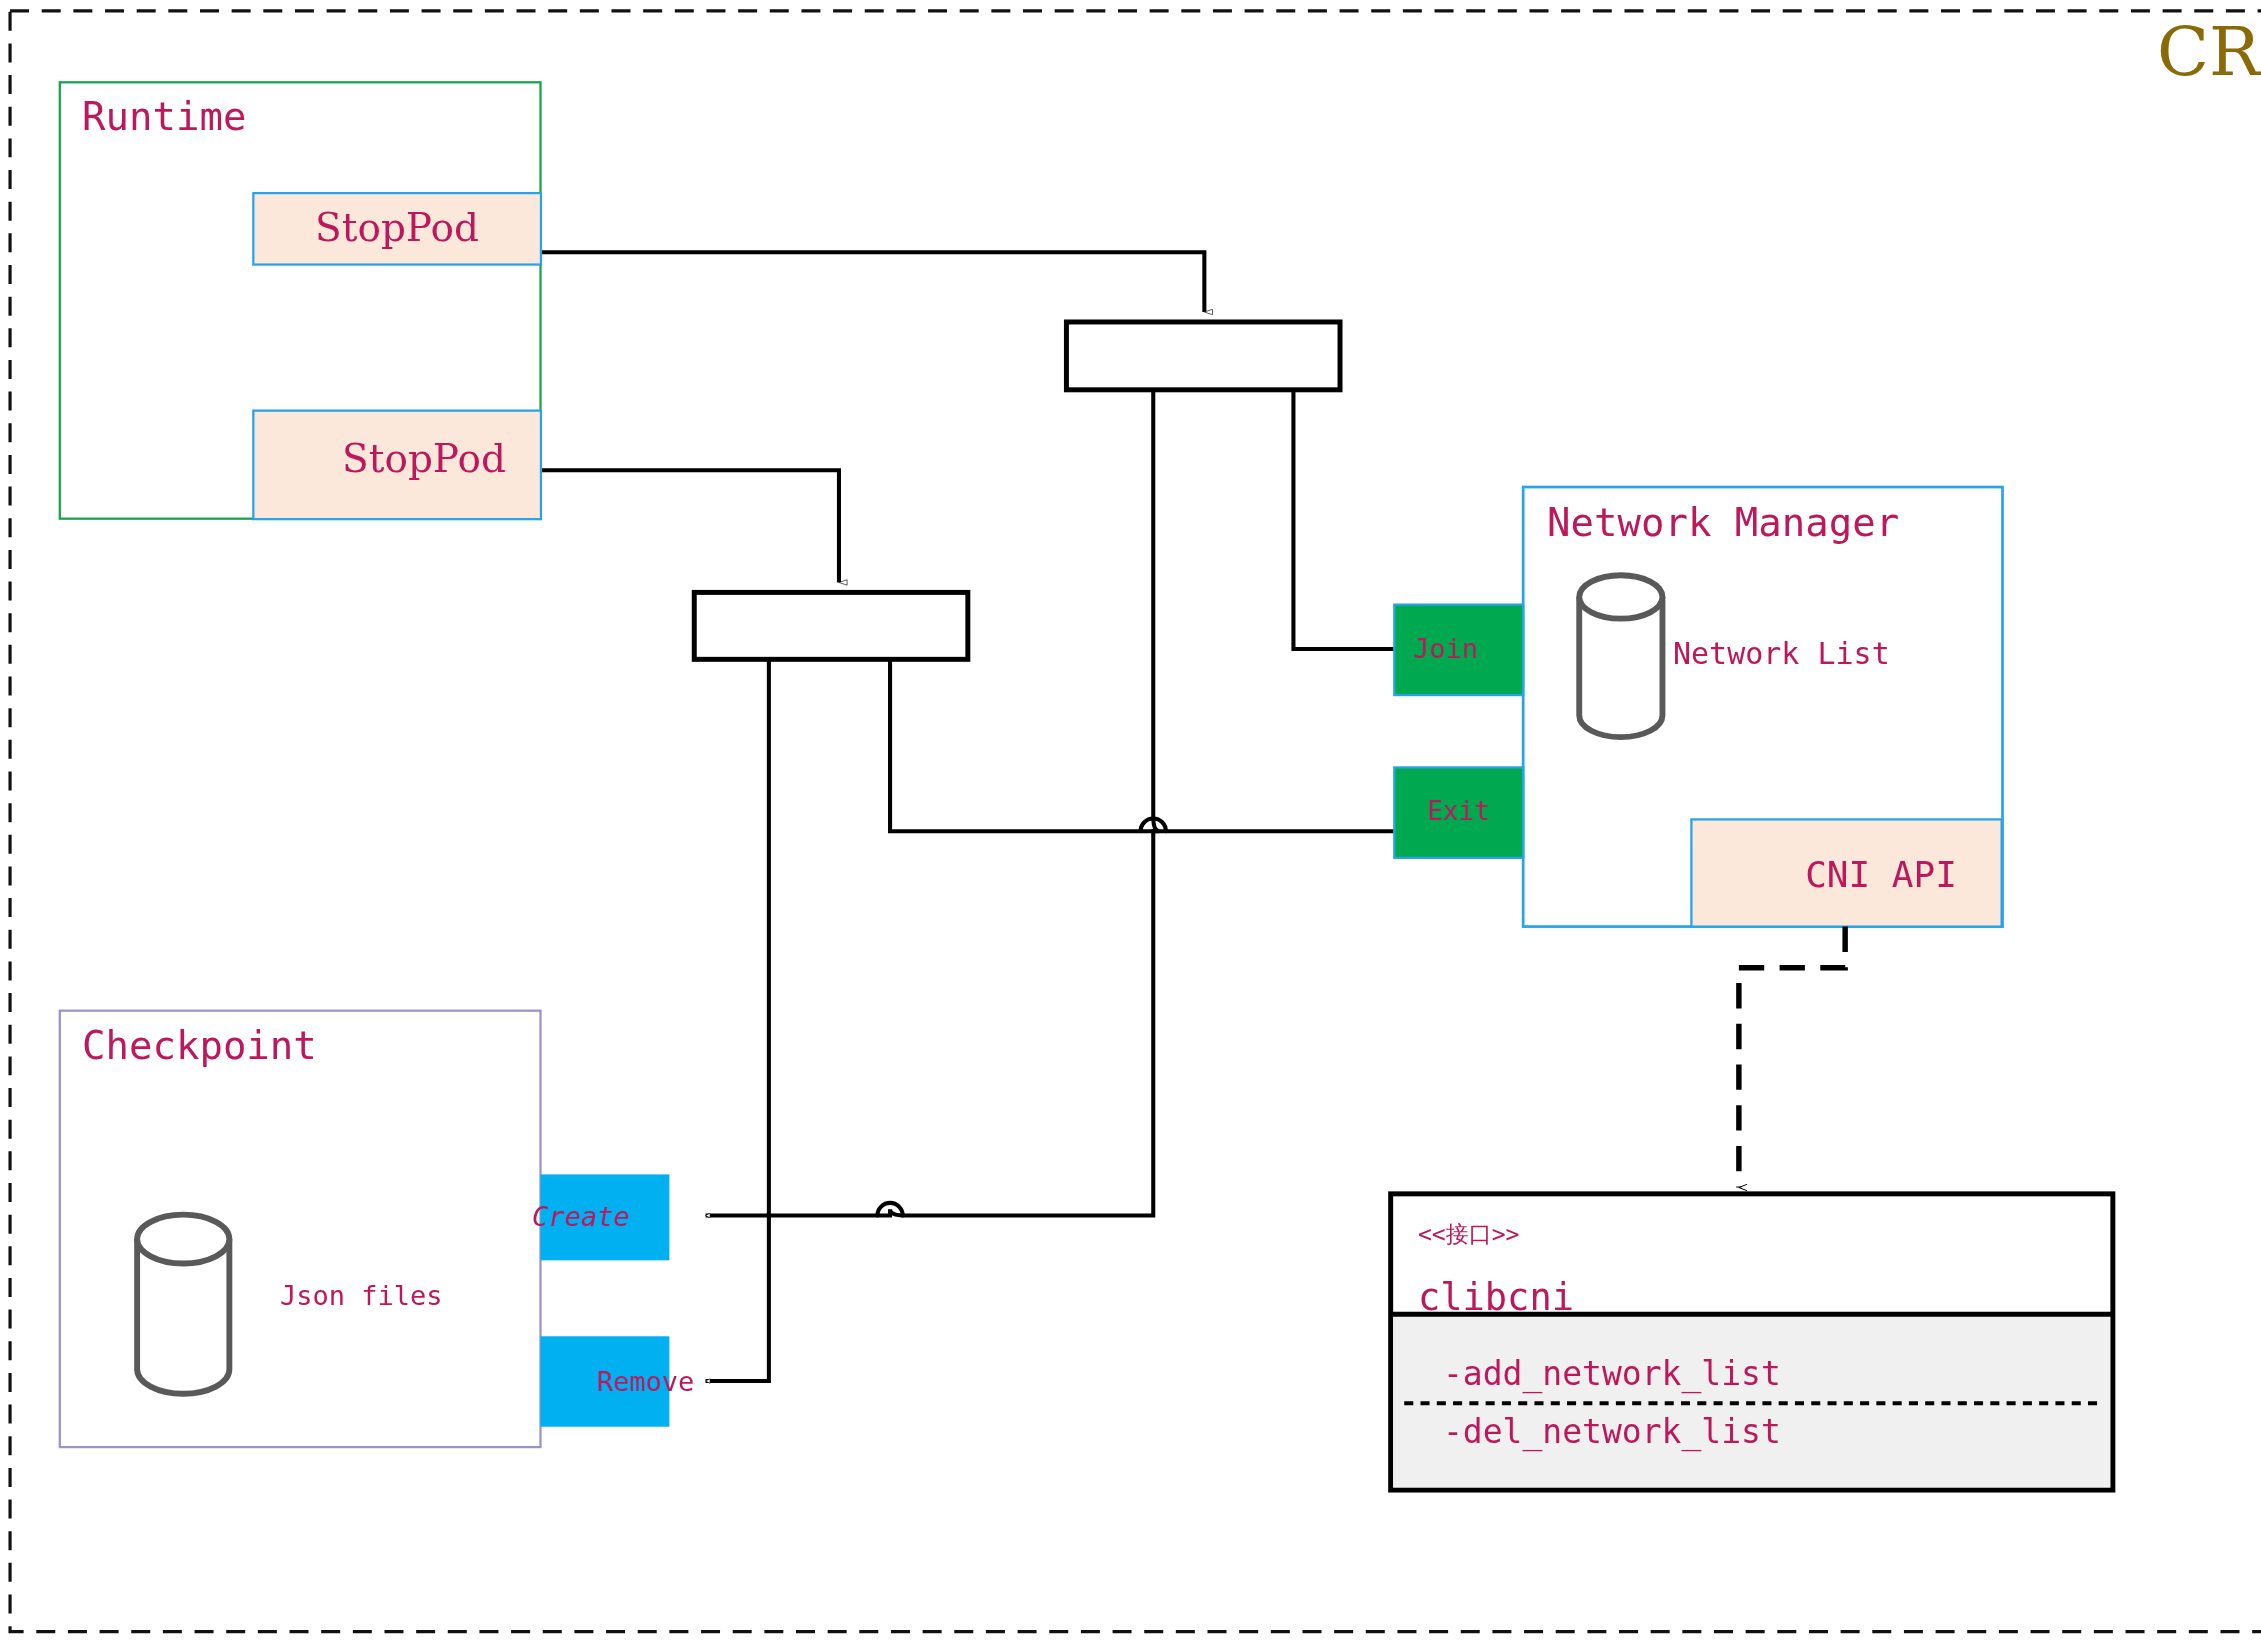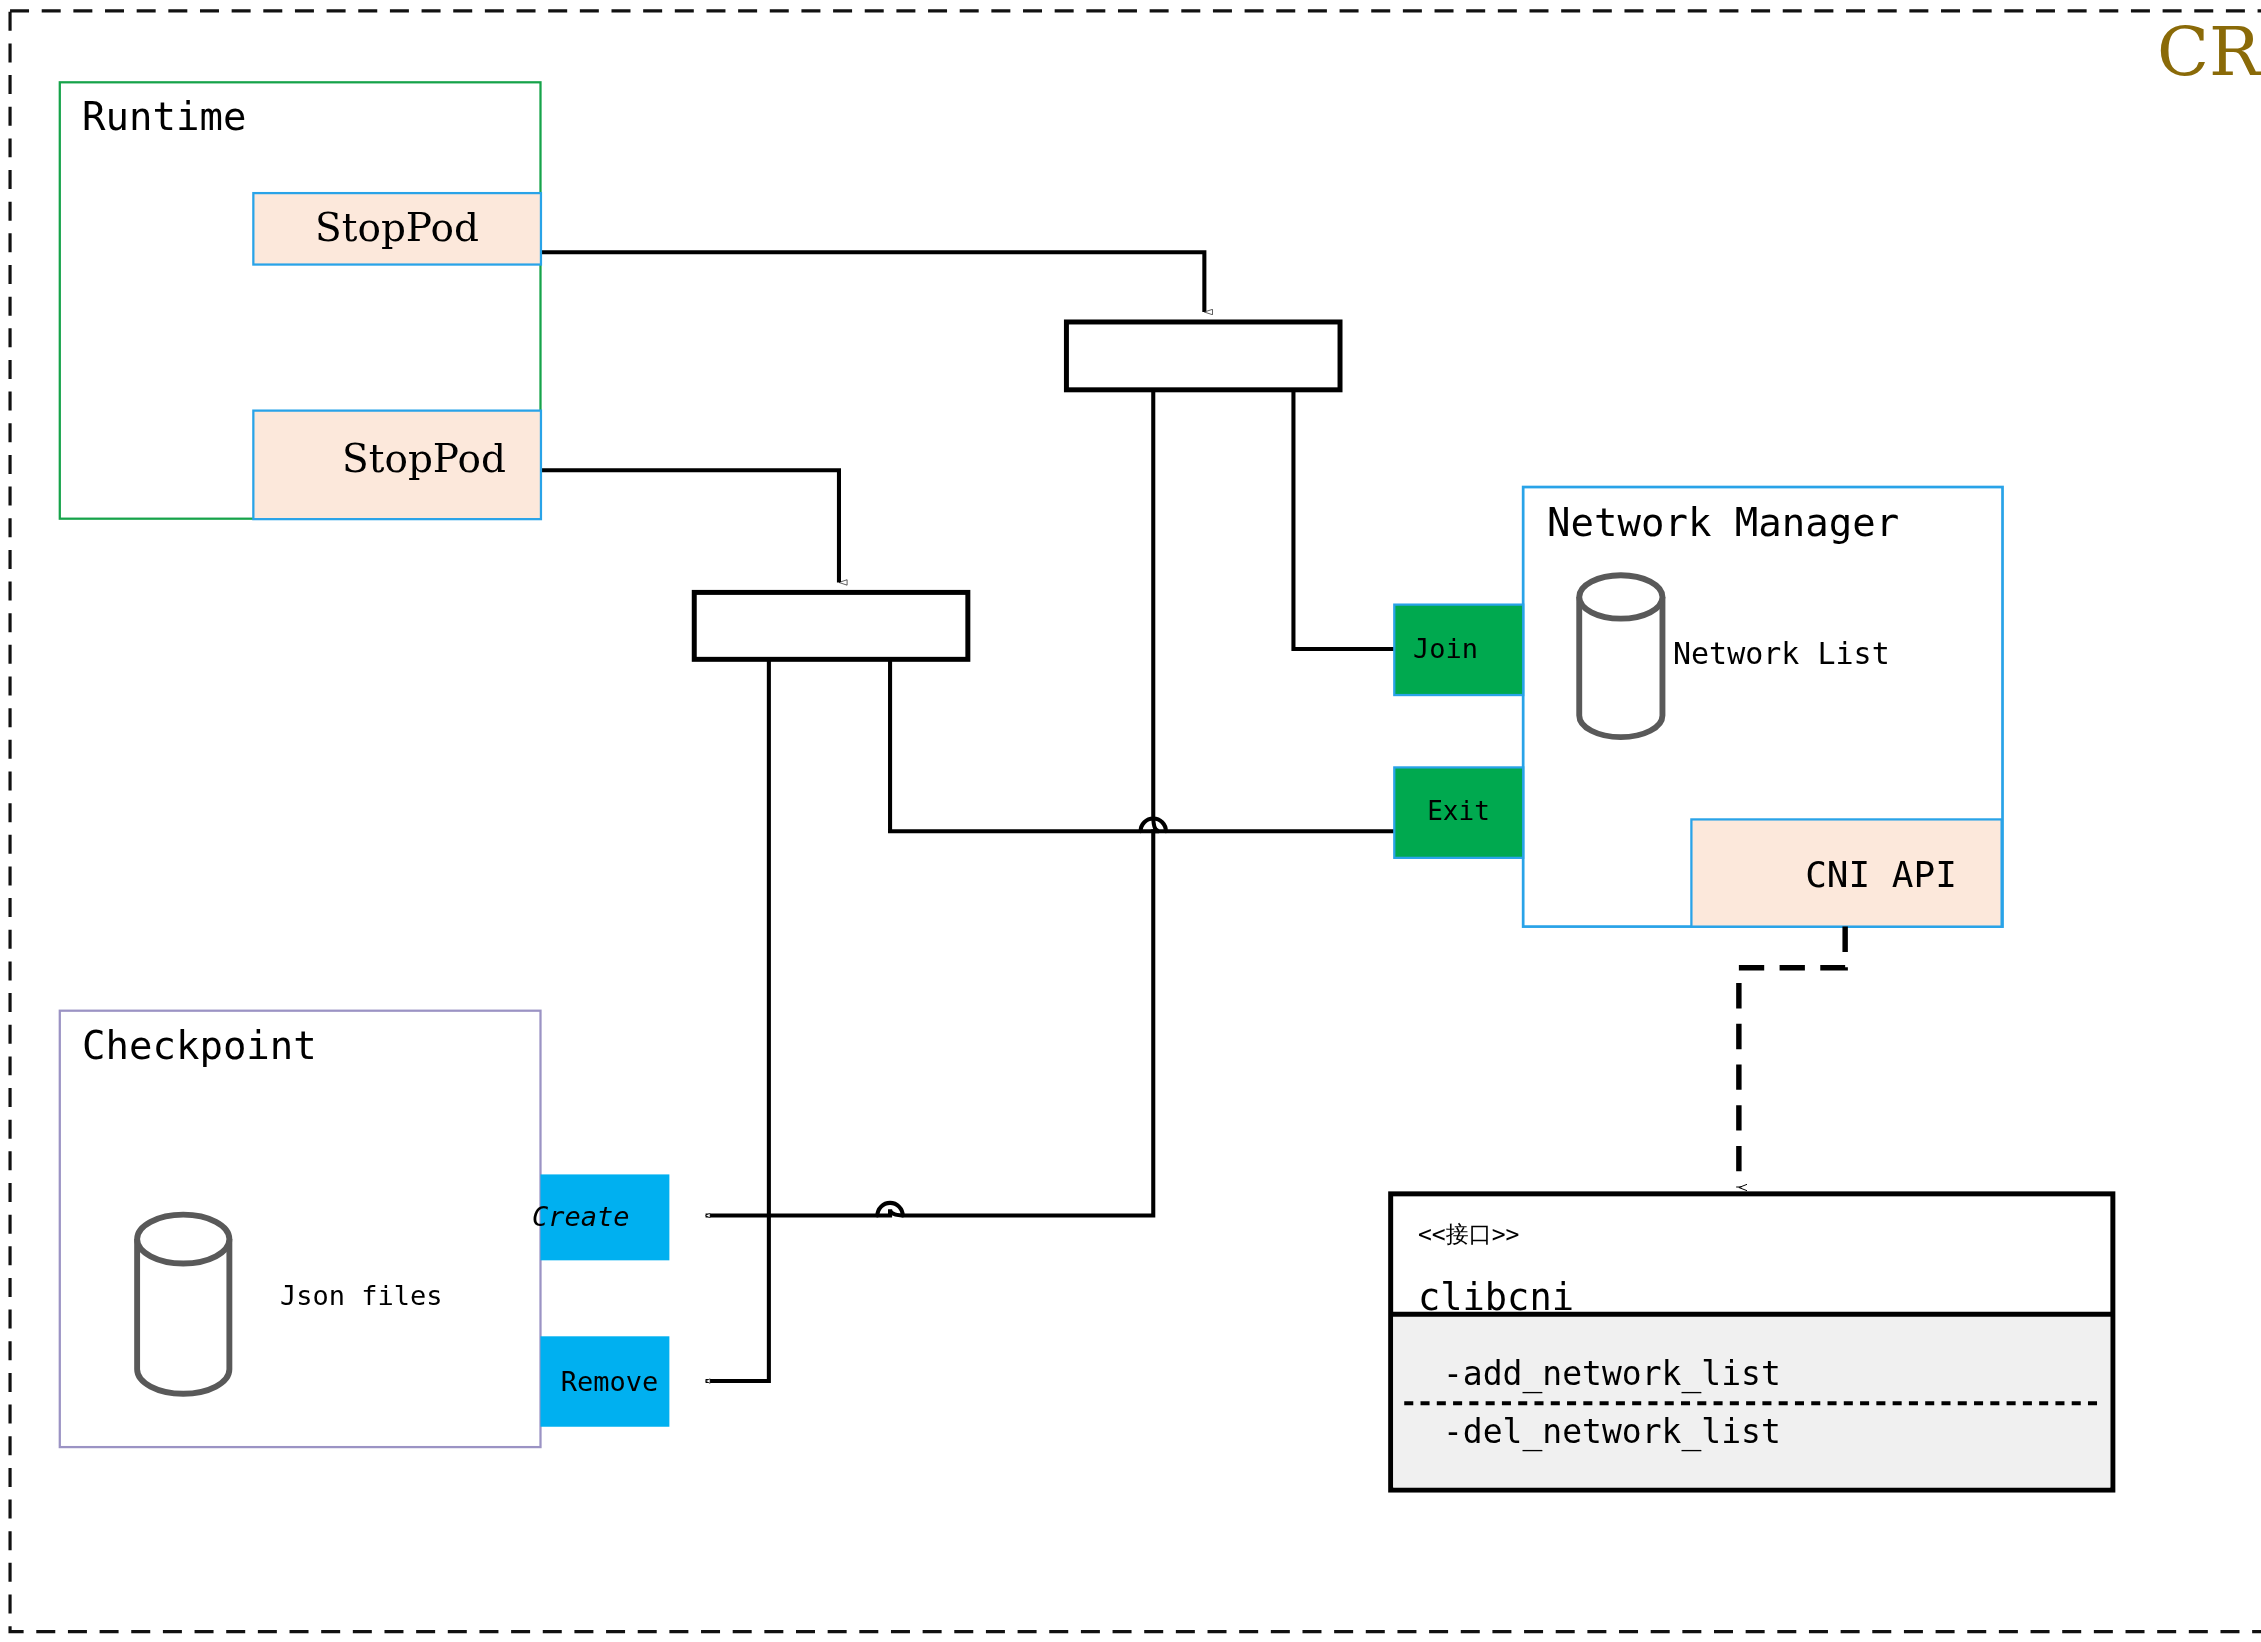--- a/index.html
+++ b/index.html
@@ -3,21 +3,21 @@
 <meta charset="utf-8">
 <title>CRI Architecture Diagram</title>
 <style>
   html,body{margin:0;padding:0;background:#ffffff;}
   body{
     font-family:"DejaVu Serif", serif;
     width:2335px;height:1642px;overflow:hidden;position:relative;
   }
   #stage{position:absolute;left:0;top:0;width:2335px;height:1642px;}
   svg.layer{position:absolute;left:0;top:0;width:2335px;height:1642px;}
-  .lbl{position:absolute;white-space:pre;color:#000000;font-family:"DejaVu Serif",serif;}
+  .lbl{position:absolute;white-space:pre;color:#be185d;font-family:"DejaVu Serif",serif;}
   .mono{font-family:"DejaVu Sans Mono", monospace;}
 </style>
 </head>
 <body>
 
 <div id="stage">
 
   <svg class="layer" viewBox="0 0 5163 3631">
     <defs>
       <marker id="openArrowR" viewBox="0 0 12 12" refX="11" refY="6" markerWidth="12" markerHeight="12" orient="auto-start-reverse" markerUnits="userSpaceOnUse">
@@ -94,21 +94,21 @@
 
   <div class="lbl" style="left:2157px;top:18px;font-size:68px;line-height:1;color:#8a6a08;">CRI</div>
 
   <div class="lbl mono" style="left:82px;top:97px;font-size:39px;line-height:1;">Runtime</div>
   <div class="lbl" style="left:253px;top:208px;width:288px;text-align:center;font-size:39px;line-height:1;">StopPod</div>
   <div class="lbl" style="left:253px;top:439px;width:288px;text-align:center;font-size:39px;line-height:1;padding-left:27px;">StopPod</div>
 
   <div class="lbl mono" style="left:82px;top:1026px;font-size:39px;line-height:1;">Checkpoint</div>
   <div class="lbl mono" style="left:280px;top:1282px;font-size:27px;line-height:1;">Json files</div>
   <div class="lbl mono" style="left:532px;top:1203px;width:129px;text-align:left;font-size:27px;line-height:1;font-style:italic;">Create</div>
-  <div class="lbl mono" style="left:540px;top:1368px;width:139px;text-align:center;font-size:27px;line-height:1;">Remove</div>
+  <div class="lbl mono" style="left:540px;top:1368px;width:139px;text-align:center;font-size:27px;line-height:1;padding-left:36px;">Remove</div>
 
   <div class="lbl mono" style="left:1547px;top:503px;font-size:39px;line-height:1;">Network Manager</div>
   <div class="lbl mono" style="left:1673px;top:639px;font-size:30px;line-height:1;">Network List</div>
   <div class="lbl mono" style="left:1394px;top:635px;width:103px;text-align:center;font-size:27px;line-height:1;">Join</div>
   <div class="lbl mono" style="left:1394px;top:798px;width:129px;text-align:center;font-size:26px;line-height:1;">Exit</div>
   <div class="lbl mono" style="left:1691px;top:857px;width:310px;text-align:center;font-size:36px;line-height:1;padding-left:35px;">CNI API</div>
 
   <div class="lbl mono" style="left:1418px;top:1223px;font-size:23px;line-height:1;">&lt;&lt;接口&gt;&gt;</div>
   <div class="lbl mono" style="left:1418px;top:1279px;font-size:37px;line-height:1;">clibcni</div>
   <div class="lbl mono" style="left:1443px;top:1357px;font-size:33px;line-height:1;">-add_network_list</div>

